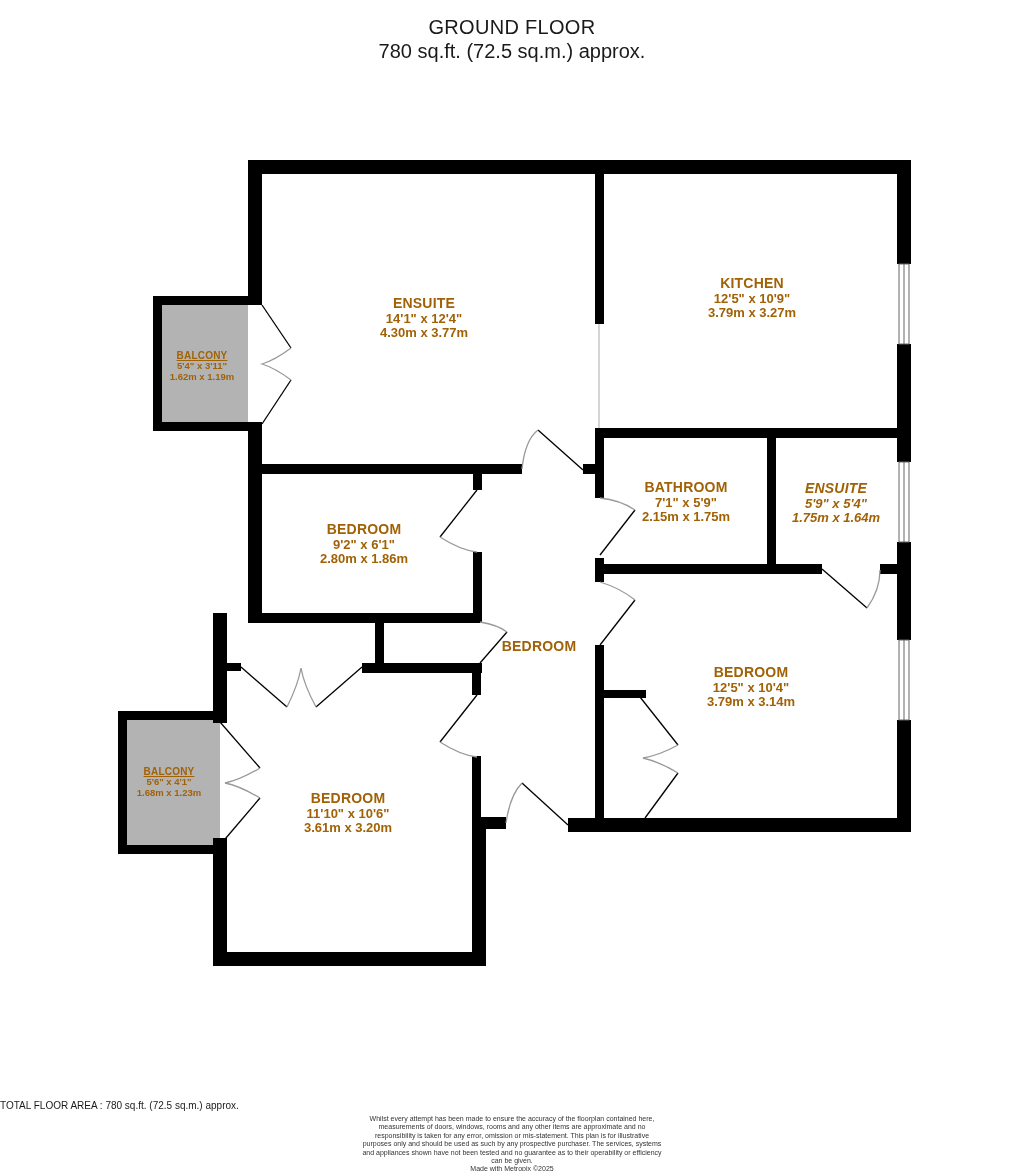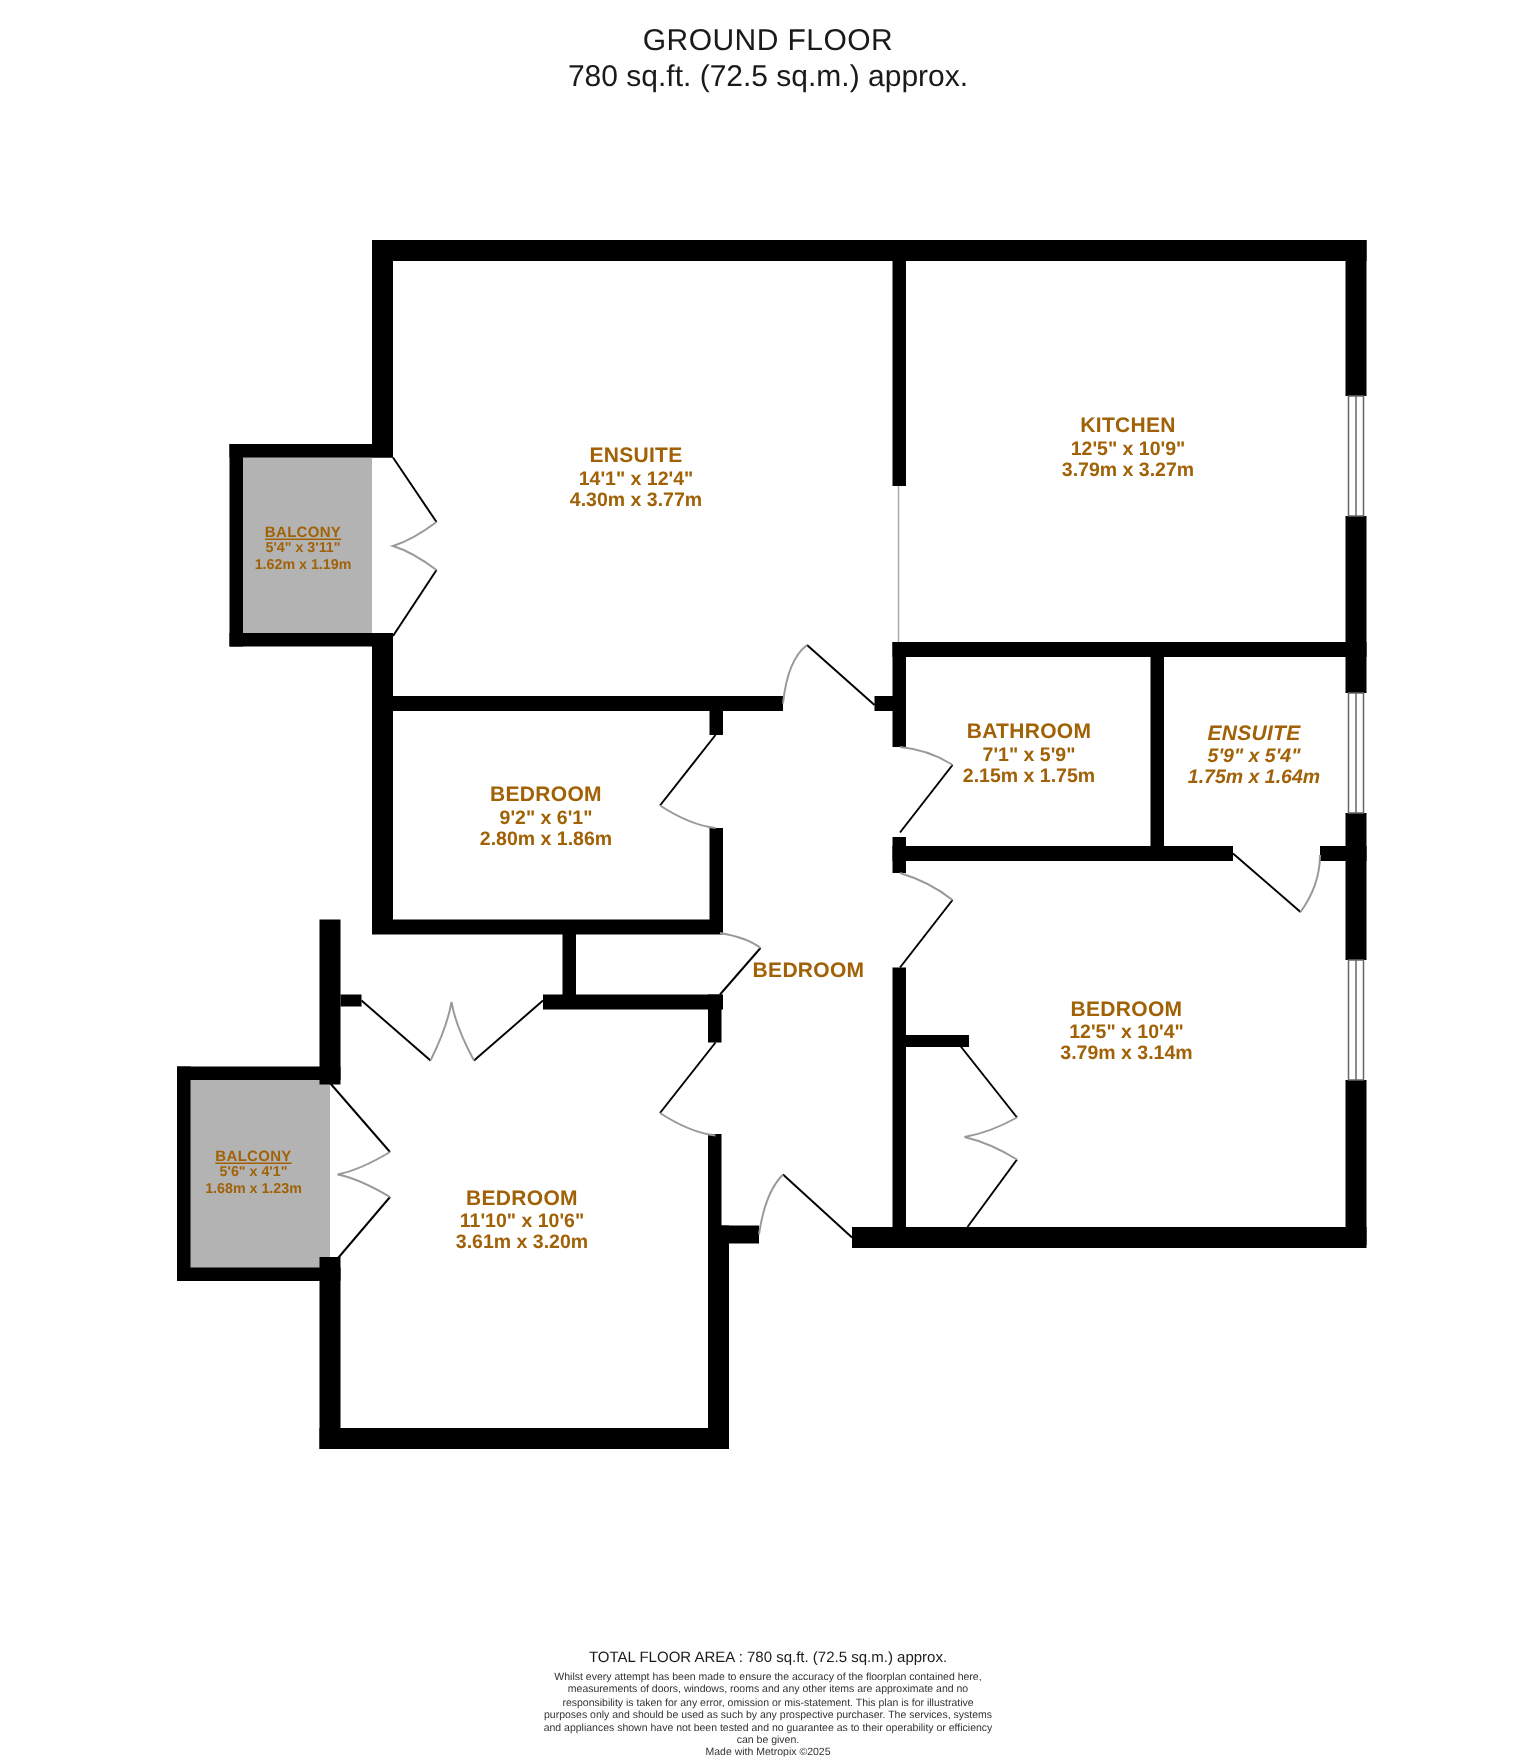--- a/index.html
+++ b/index.html
@@ -8,21 +8,21 @@
   .header .title { position:absolute; top:16px; left:0; width:1024px; text-align:center; font-size:20px; letter-spacing:0.3px; }
   .header .area { position:absolute; top:40px; left:0; width:1024px; text-align:center; font-size:20px; }
   svg.plan { position:absolute; left:0; top:0; }
   .label { position:absolute; text-align:center; font-family:"Liberation Sans", sans-serif; font-weight:bold; color:#a16207; line-height:1.12; transform:translateX(-50%); white-space:nowrap; }
   .label .name { display:block; font-size:14px; letter-spacing:0.2px; }
   .label .imp, .label .met { display:block; font-size:13px; }
   .label.small .name { font-size:10px;text-decoration:underline; }
   .label.small .imp, .label.small .met { font-size:9.5px; }
   .label.hall .name { font-size:14px; }
   .footer { position:absolute; left:0; width:1024px; text-align:center; }
-  .footer .total { position:absolute; top:1100px; left:0; width:998px; text-align:center; font-size:10px;margin-left:13px; }
+  .footer .total { position:absolute; top:1100px; left:0; width:998px; text-align:left; font-size:10px; }
   .footer .disclaimer { position:absolute; top:1115px; left:362px; width:300px; text-align:center; font-size:7px; line-height:1.2; color:#333; }
   .footer .credit { display:block; }
 </style>
 </head>
 <body>
 
 <div class="header">
   <div class="title">GROUND FLOOR</div>
   <div class="area">780 sq.ft. (72.5 sq.m.) approx.</div>
 </div>

